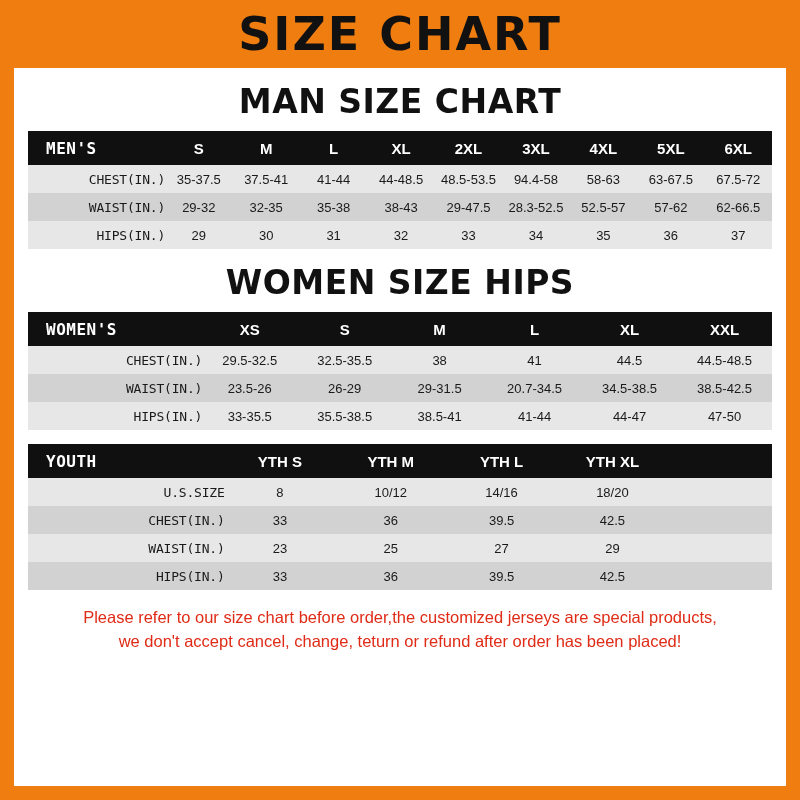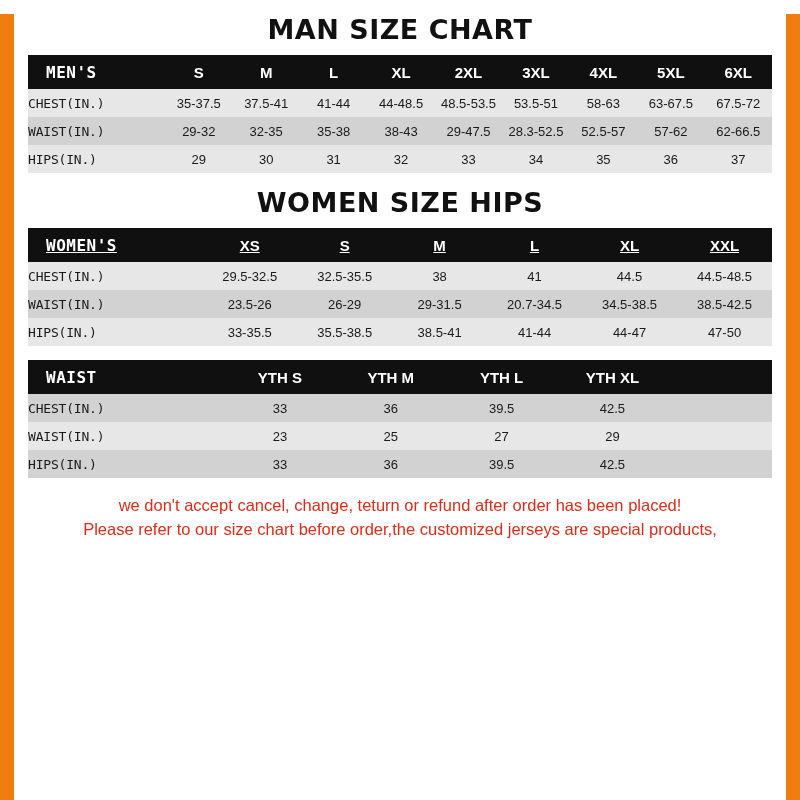--- a/index.html
+++ b/index.html
@@ -41,21 +41,21 @@
   .content {
     padding: 0 14px;
   }
   .section {
     margin-top: 14px;
   }
   .section-title {
     text-align: center;
     font-family: "DejaVu Sans", sans-serif;
     font-weight: bold;
-    font-size: 27px;
+    font-size: 33px;
     letter-spacing: 0.5px;
     color: #111111;
     margin-bottom: 10px;
   }
   table.size-table {
     width: 100%;
     border-collapse: collapse;
     table-layout: fixed;
   }
   table.size-table td, table.size-table th {
@@ -81,30 +81,30 @@
     letter-spacing: 0.5px;
     margin-top: 28px;
   }
   table.size-table tbody tr.odd td {
     background: #e7e7e7;
   }
   table.size-table tbody tr.even td {
     background: #d2d2d2;
   }
   table.size-table tbody td.rowlabel {
-    text-align: left;
+    text-align: right;
     font-family: "DejaVu Sans Mono", monospace;
     font-size: 13px;
     letter-spacing: -0.2px;
   }
   .women-table thead th.corner,
   .youth-table thead th.corner {
     font-size: 16px;
   }
-  .women-table thead th { font-size: 16px; text-decoration: underline; }
+  .women-table thead th { font-size: 16px; }
   .youth-table thead th { font-size: 16px; }
   .footer-note {
     margin-top: 16px;
     text-align: center;
     color: #e02b16;
     font-size: 16.5px;
     line-height: 1.45;
     font-family: "Liberation Sans", sans-serif;
     padding: 0 4px;
   }
@@ -115,20 +115,23 @@
     bottom: 0;
     height: 14px;
     background: #f07d0f;
   }
 </style>
 </head>
 <body>
 
 <div class="page">
 
+  <div class="header-band">
+    <div class="header-title">SIZE CHART</div>
+  </div>
 
   <div class="content">
 
     <div class="section">
       <div class="section-title">MAN SIZE CHART</div>
       <table class="size-table men-table">
         <thead>
           <tr>
             <th class="corner" style="width:16%">MEN'S</th>
             <th>S</th>
@@ -143,21 +146,21 @@
           </tr>
         </thead>
         <tbody>
           <tr class="odd">
             <td class="rowlabel">CHEST(IN.)</td>
             <td>35-37.5</td>
             <td>37.5-41</td>
             <td>41-44</td>
             <td>44-48.5</td>
             <td>48.5-53.5</td>
-            <td>53.5-51</td>
+            <td>94.4-58</td>
             <td>58-63</td>
             <td>63-67.5</td>
             <td>67.5-72</td>
           </tr>
           <tr class="even">
             <td class="rowlabel">WAIST(IN.)</td>
             <td>29-32</td>
             <td>32-35</td>
             <td>35-38</td>
             <td>38-43</td>
@@ -226,29 +229,37 @@
             <td>47-50</td>
           </tr>
         </tbody>
       </table>
     </div>
 
     <div class="section">
       <table class="size-table youth-table">
         <thead>
           <tr>
-            <th class="corner" style="width:24%">WAIST</th>
+            <th class="corner" style="width:24%">YOUTH</th>
             <th>YTH S</th>
             <th>YTH M</th>
             <th>YTH L</th>
             <th>YTH XL</th>
             <th style="width:14%"></th>
           </tr>
         </thead>
         <tbody>
+          <tr class="odd">
+            <td class="rowlabel">U.S.SIZE</td>
+            <td>8</td>
+            <td>10/12</td>
+            <td>14/16</td>
+            <td>18/20</td>
+            <td></td>
+          </tr>
           <tr class="even">
             <td class="rowlabel">CHEST(IN.)</td>
             <td>33</td>
             <td>36</td>
             <td>39.5</td>
             <td>42.5</td>
             <td></td>
           </tr>
           <tr class="odd">
             <td class="rowlabel">WAIST(IN.)</td>
@@ -264,20 +275,20 @@
             <td>36</td>
             <td>39.5</td>
             <td>42.5</td>
             <td></td>
           </tr>
         </tbody>
       </table>
     </div>
 
     <div class="footer-note">
+      <div>Please refer to our size chart before order,the customized jerseys are special products,</div>
       <div>we don't accept cancel, change, teturn or refund after order has been placed!</div>
-      <div>Please refer to our size chart before order,the customized jerseys are special products,</div>
     </div>
 
   </div>
 
   <div class="footer-bottom"></div>
 </div>
 
 </body></html>

